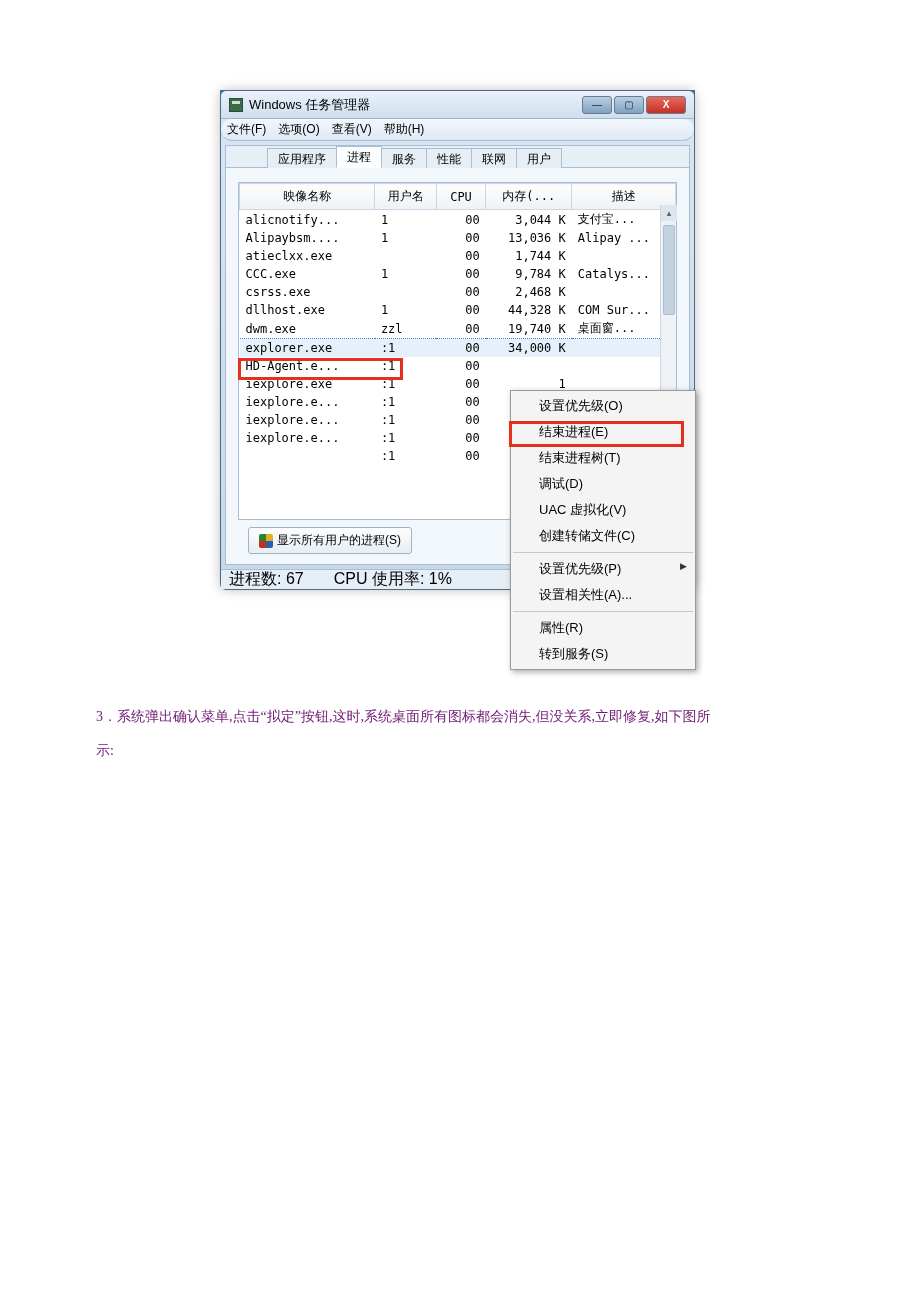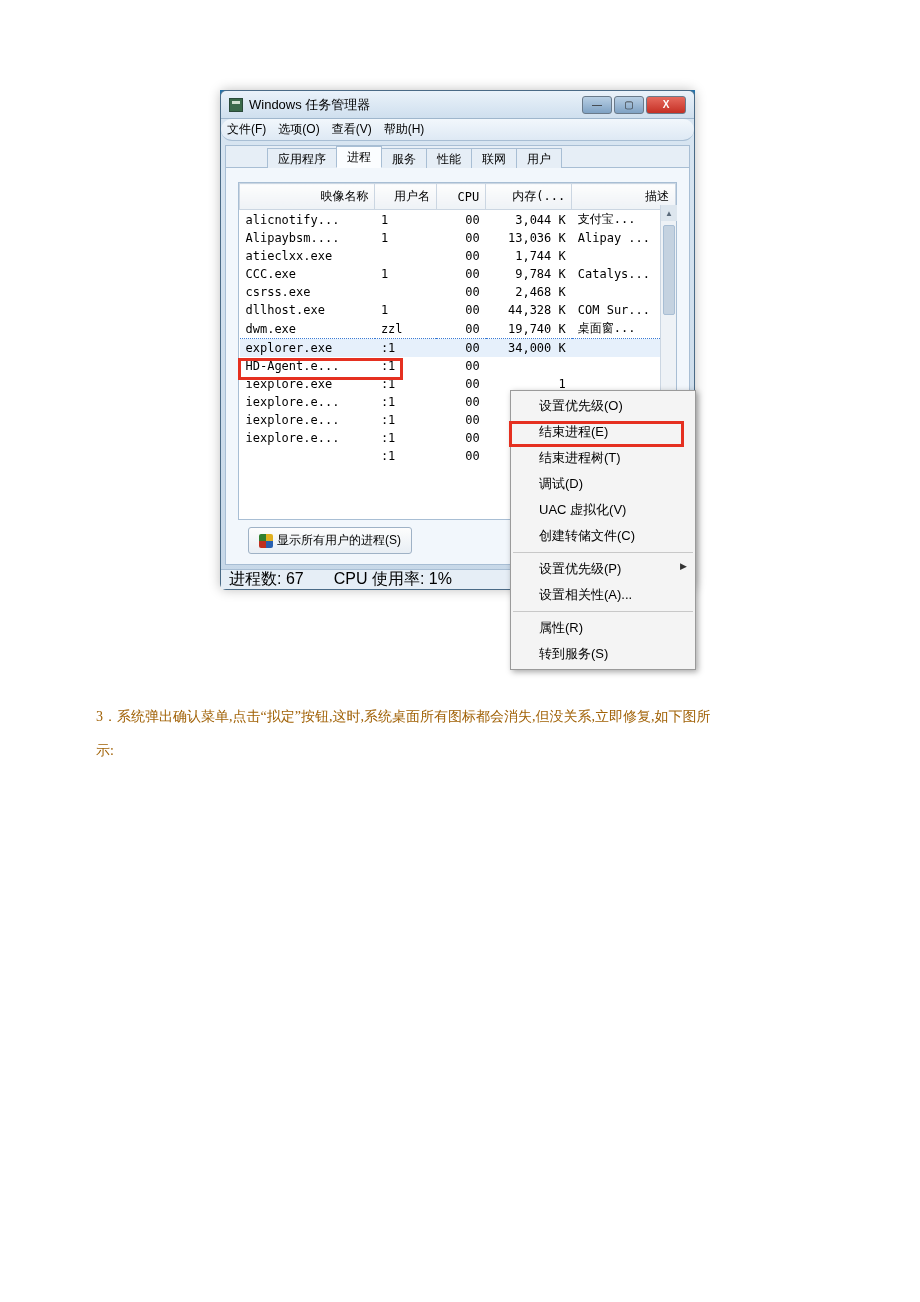--- a/index.html
+++ b/index.html
@@ -168,21 +168,21 @@
     width: 100%;
     border-collapse: collapse;
     font-family: "SimSun", monospace;
     font-size: 12px;
   }
   .process-table th {
     background: linear-gradient(to bottom,#fdfdfd 0%, #eef2f6 100%);
     border: 1px solid #cbd6e2;
     padding: 4px 6px;
     font-weight: normal;
-    text-align: right;
+    text-align: center;
     white-space: nowrap;
   }
   .process-table td {
     padding: 1px 6px;
     white-space: nowrap;
     overflow: hidden;
     height: 18px;
   }
   .col-name { width: 110px; }
   .col-user { width: 50px; text-align:left;}
@@ -274,21 +274,21 @@
   }
 
   
   .para {
     position: absolute;
     left: 96px; top: 700px;
     width: 740px;
     font-family: "SimSun","Microsoft YaHei", serif;
     font-size: 14px;
     line-height: 2.4;
-    color: #a16207;
+    color: #701a75;
   }
 </style>
 </head>
 <body>
 
 <div class="page">
   <div class="screenshot-area">
     <div class="desktop-bg"></div>
     <div class="aurora"></div>
     <div class="flower">

